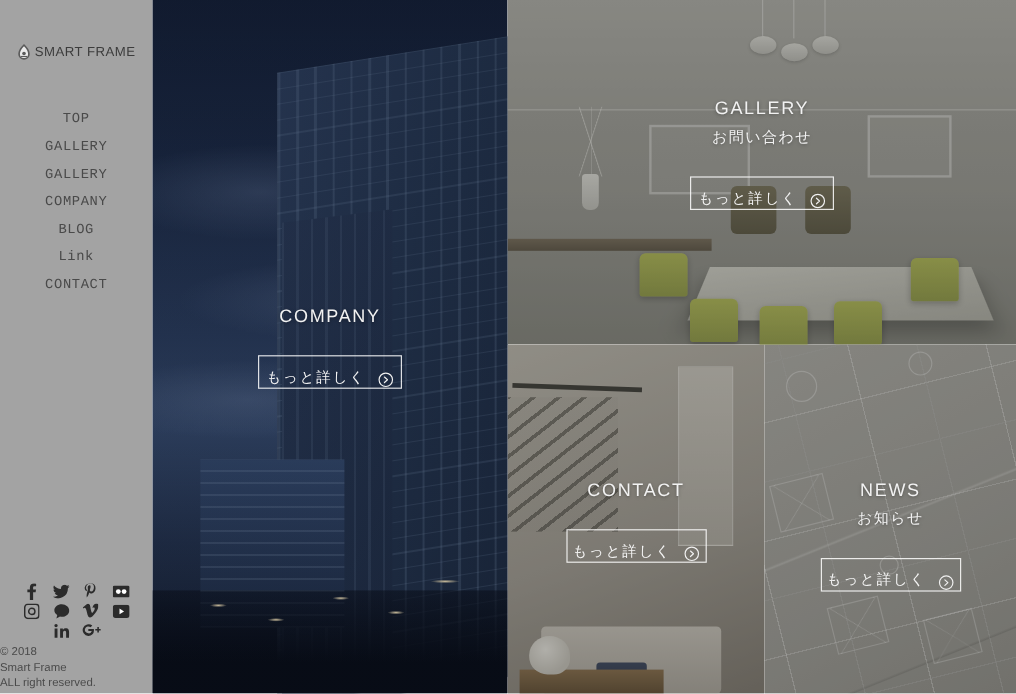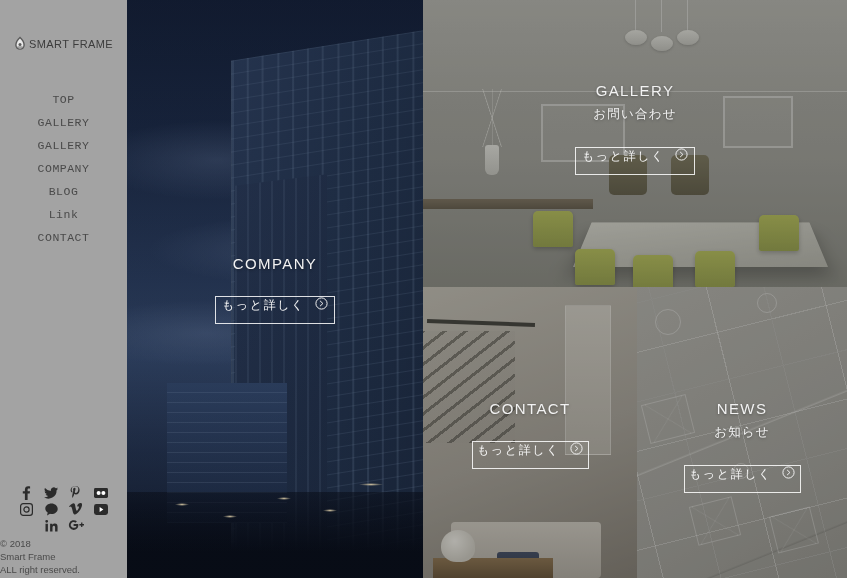--- a/index.html
+++ b/index.html
@@ -77,21 +77,21 @@
     font-family: "Liberation Sans", sans-serif; text-shadow: 0 1px 3px rgba(0,0,0,.35);
   }
   .title-ja {
     font-size: 12.5px; color: #f2f2f2; letter-spacing: 1.2px; margin-top: 7px;
     font-family: "Liberation Sans", sans-serif; text-shadow: 0 1px 3px rgba(0,0,0,.35);
   }
   .more-btn {
     margin: 24px auto 0;
     border: 1px solid rgba(255,255,255,.85);
     color: #f5f5f5; font-size: 12px; letter-spacing: 1.6px;
-    height: 28px; display: flex; align-items: flex-start; justify-content: center;
+    height: 28px; display: flex; align-items: flex-end; justify-content: center;
     gap: 10px; background: transparent; cursor: pointer;
     font-family: "Liberation Sans", sans-serif;
   }
   .more-btn .arrow { width: 13px; height: 13px; display: block; flex: 0 0 13px; }
   .btn-w-lg { width: 120px; }
   .btn-w-md { width: 117px; }
 
   
   
   .bg-company {

